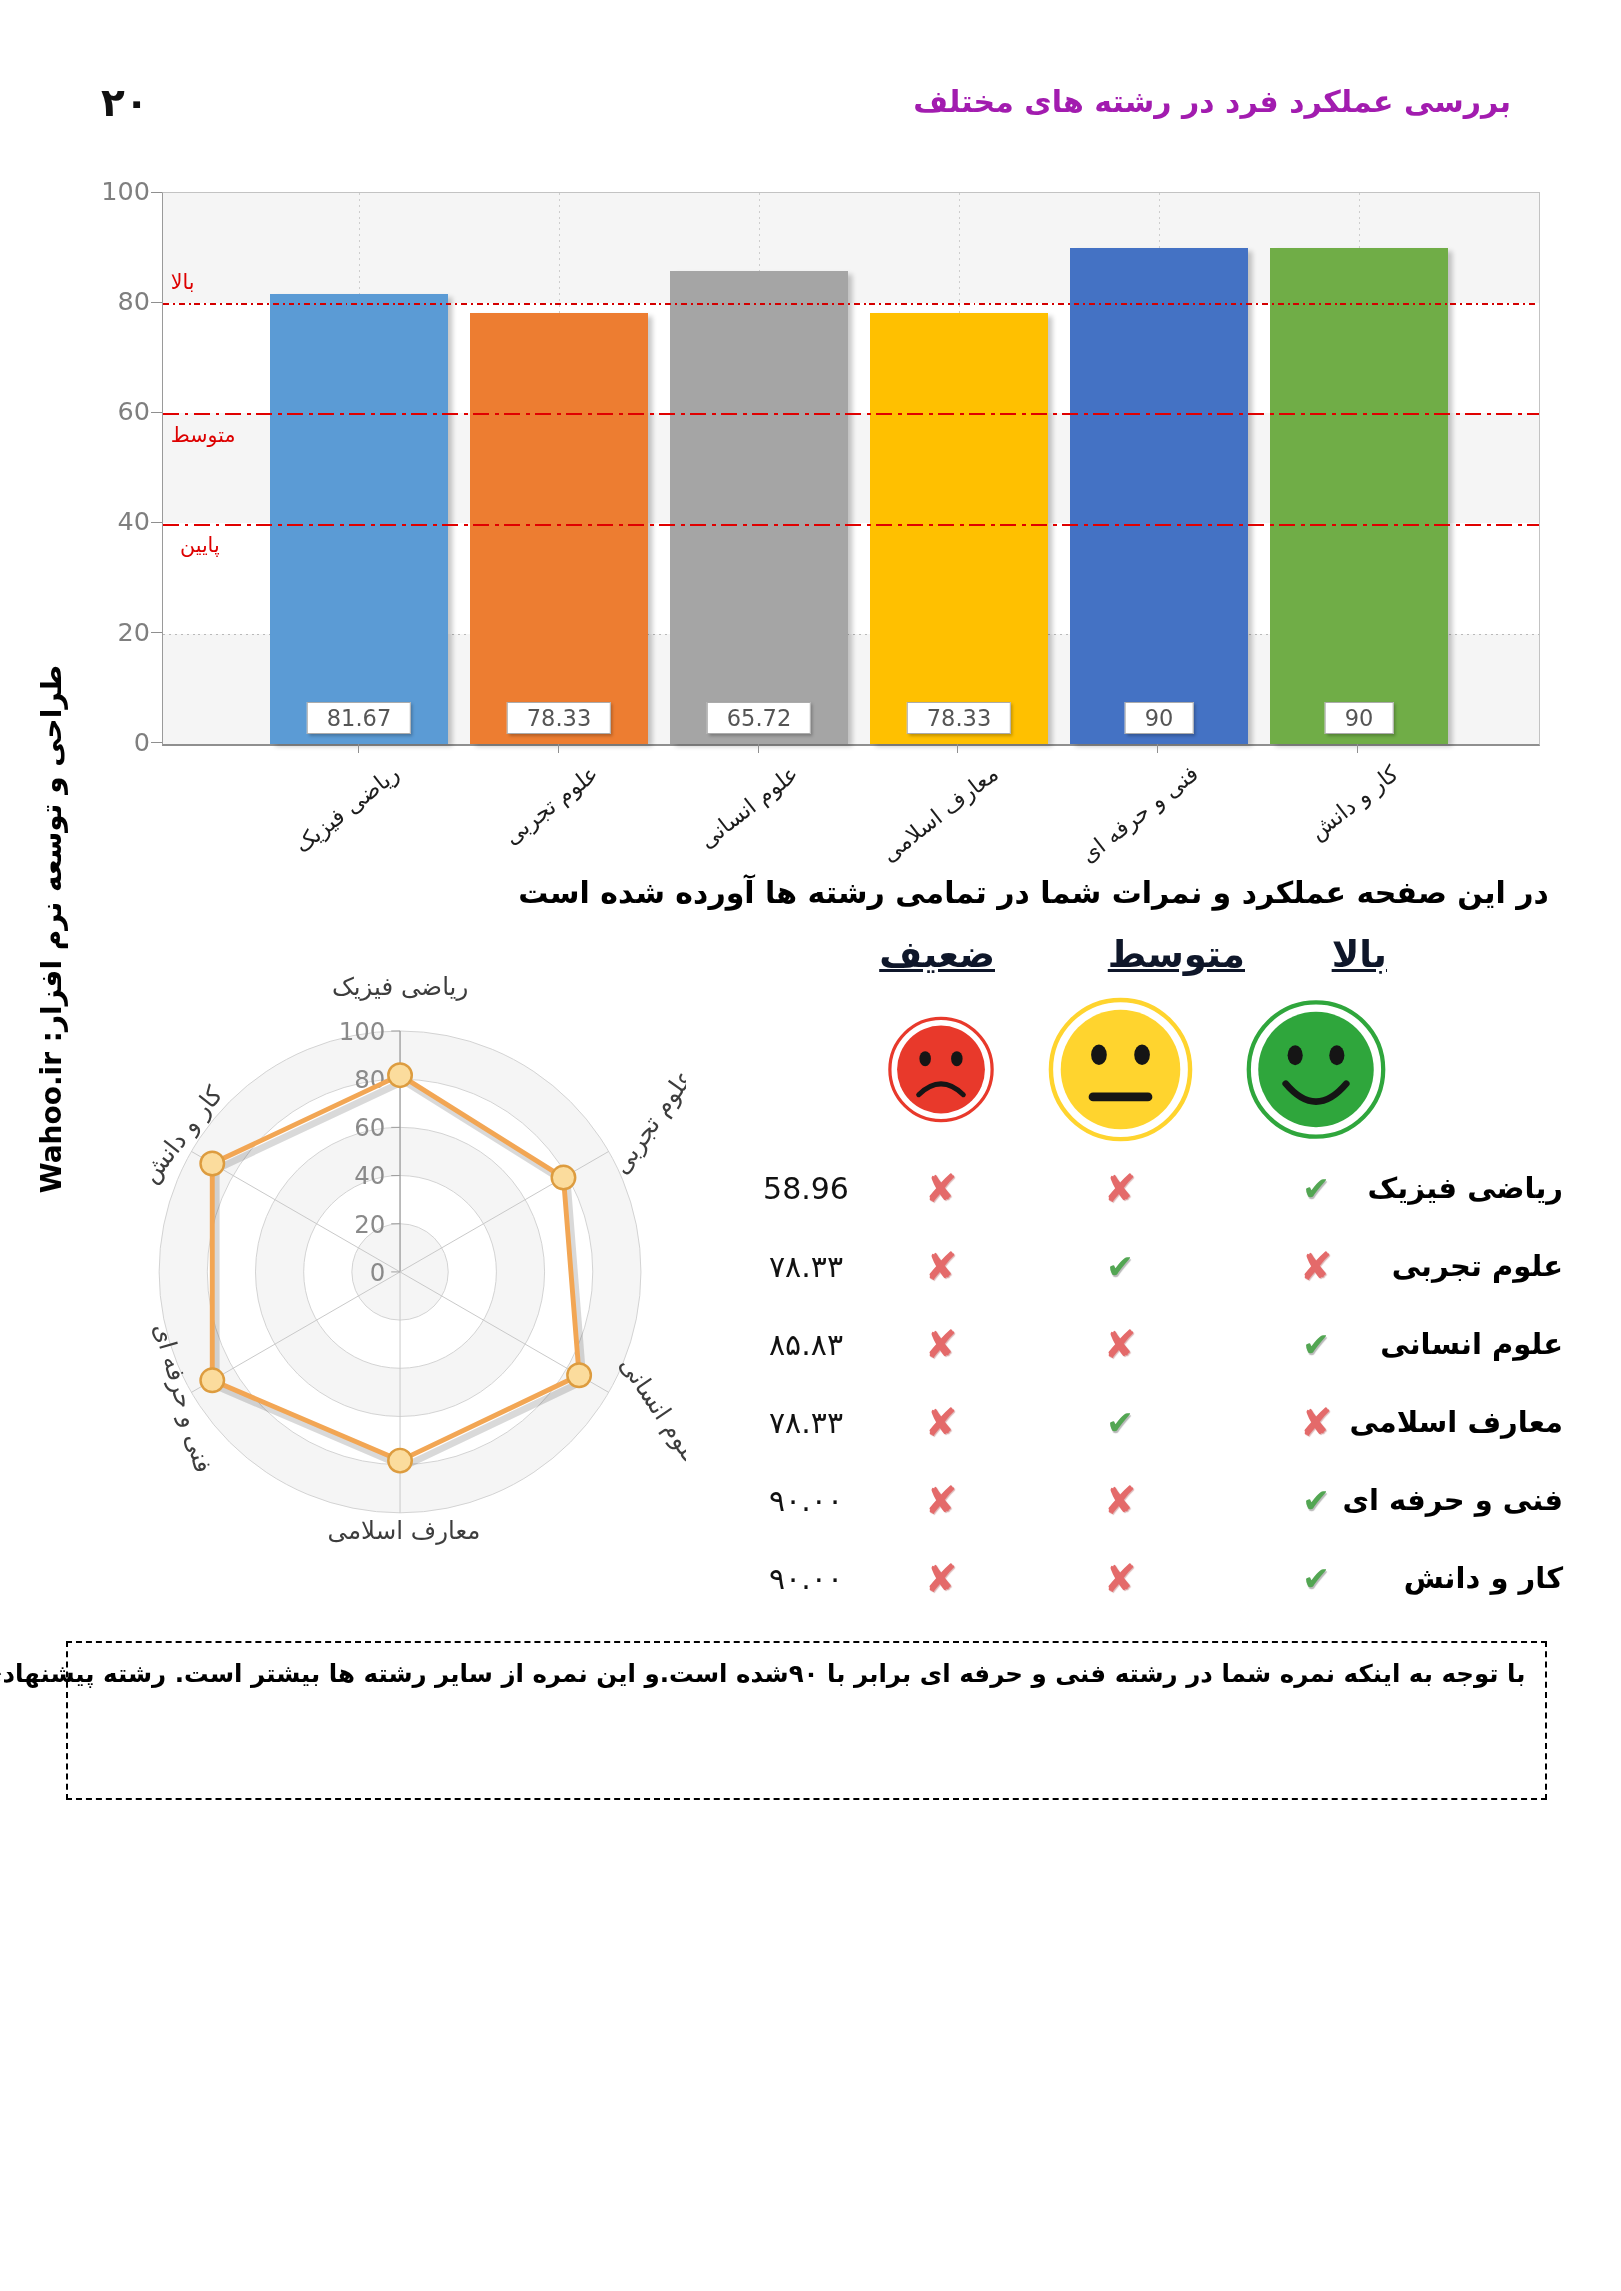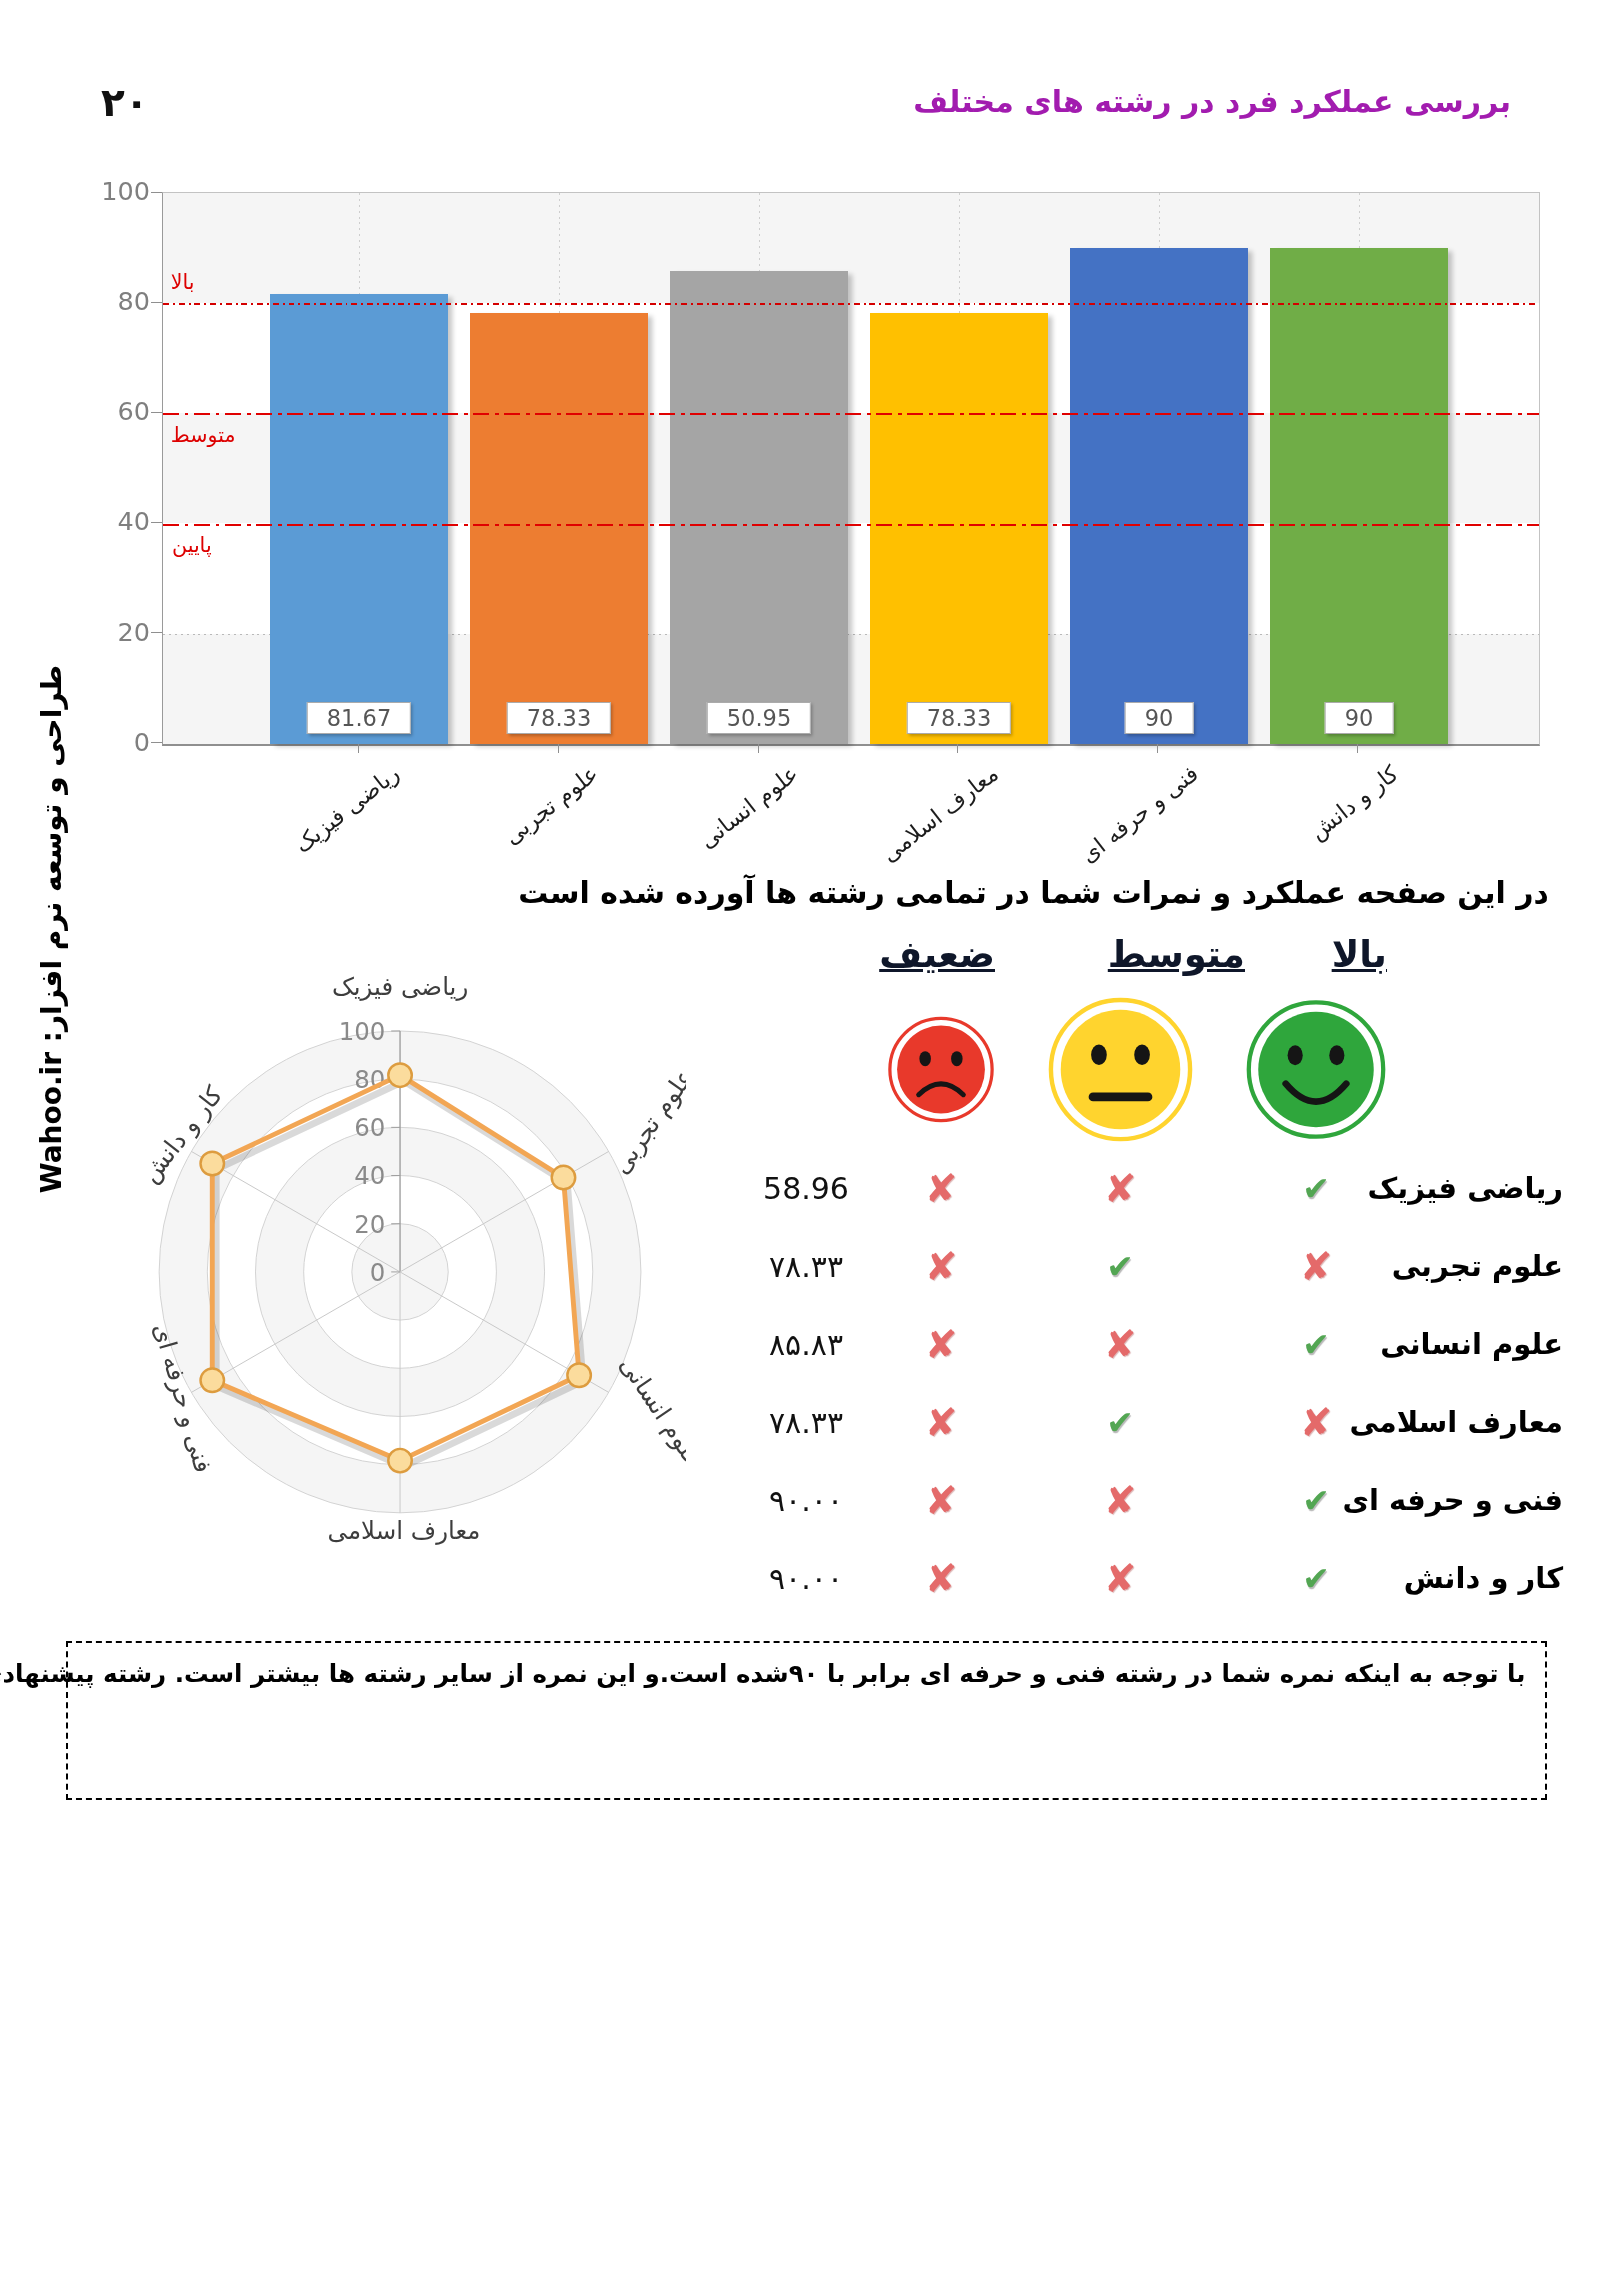--- a/index.html
+++ b/index.html
@@ -81,24 +81,24 @@
       <div class="abs bar" style="left: 307px; width: 178px; height: 431px; background: rgb(237, 125, 49);"></div>
       <div class="abs bar" style="left: 507px; width: 178px; height: 473px; background: rgb(165, 165, 165);"></div>
       <div class="abs bar" style="left: 707px; width: 178px; height: 431px; background: rgb(255, 192, 0);"></div>
       <div class="abs bar" style="left: 907px; width: 178px; height: 496px; background: rgb(68, 114, 196);"></div>
       <div class="abs bar" style="left: 1107px; width: 178px; height: 496px; background: rgb(112, 173, 71);"></div>
       <div class="abs th-line minor" style="top: 110px;"></div>
       <div class="abs th-label" style="left: 7.8px; top: 77px;">بالا</div>
       <div class="abs th-line major" style="top: 220px;"></div>
       <div class="abs th-label" style="left: 7.8px; top: 230px;">متوسط</div>
       <div class="abs th-line major" style="top: 331px;"></div>
-      <div class="abs th-label" style="left: 9px; top: 340px;">پایین</div>
+      <div class="abs th-label" style="left: 17px; top: 340px;">پایین</div>
       <div class="abs val-box" style="left: 196px; bottom: 9.8px;">81.67</div>
       <div class="abs val-box" style="left: 396px; bottom: 9.8px;">78.33</div>
-      <div class="abs val-box" style="left: 596px; bottom: 9.8px;">50.95</div>
+      <div class="abs val-box" style="left: 596px; bottom: 9.8px;">65.72</div>
       <div class="abs val-box" style="left: 796px; bottom: 9.8px;">78.33</div>
       <div class="abs val-box" style="left: 996px; bottom: 9.8px;">90</div>
       <div class="abs val-box" style="left: 1196px; bottom: 9.8px;">90</div>
     </div>
   <div class="abs" id="barYAxis" style="left:0;top:0;width:69px;height:691px;">
       <div class="abs ytick-label" style="top: 3.9px;">100</div>
       <div class="abs ytick-mark" style="top: 19.6px;"></div>
       <div class="abs ytick-label" style="top: 114px;">80</div>
       <div class="abs ytick-mark" style="top: 130px;"></div>
       <div class="abs ytick-label" style="top: 224px;">60</div>

